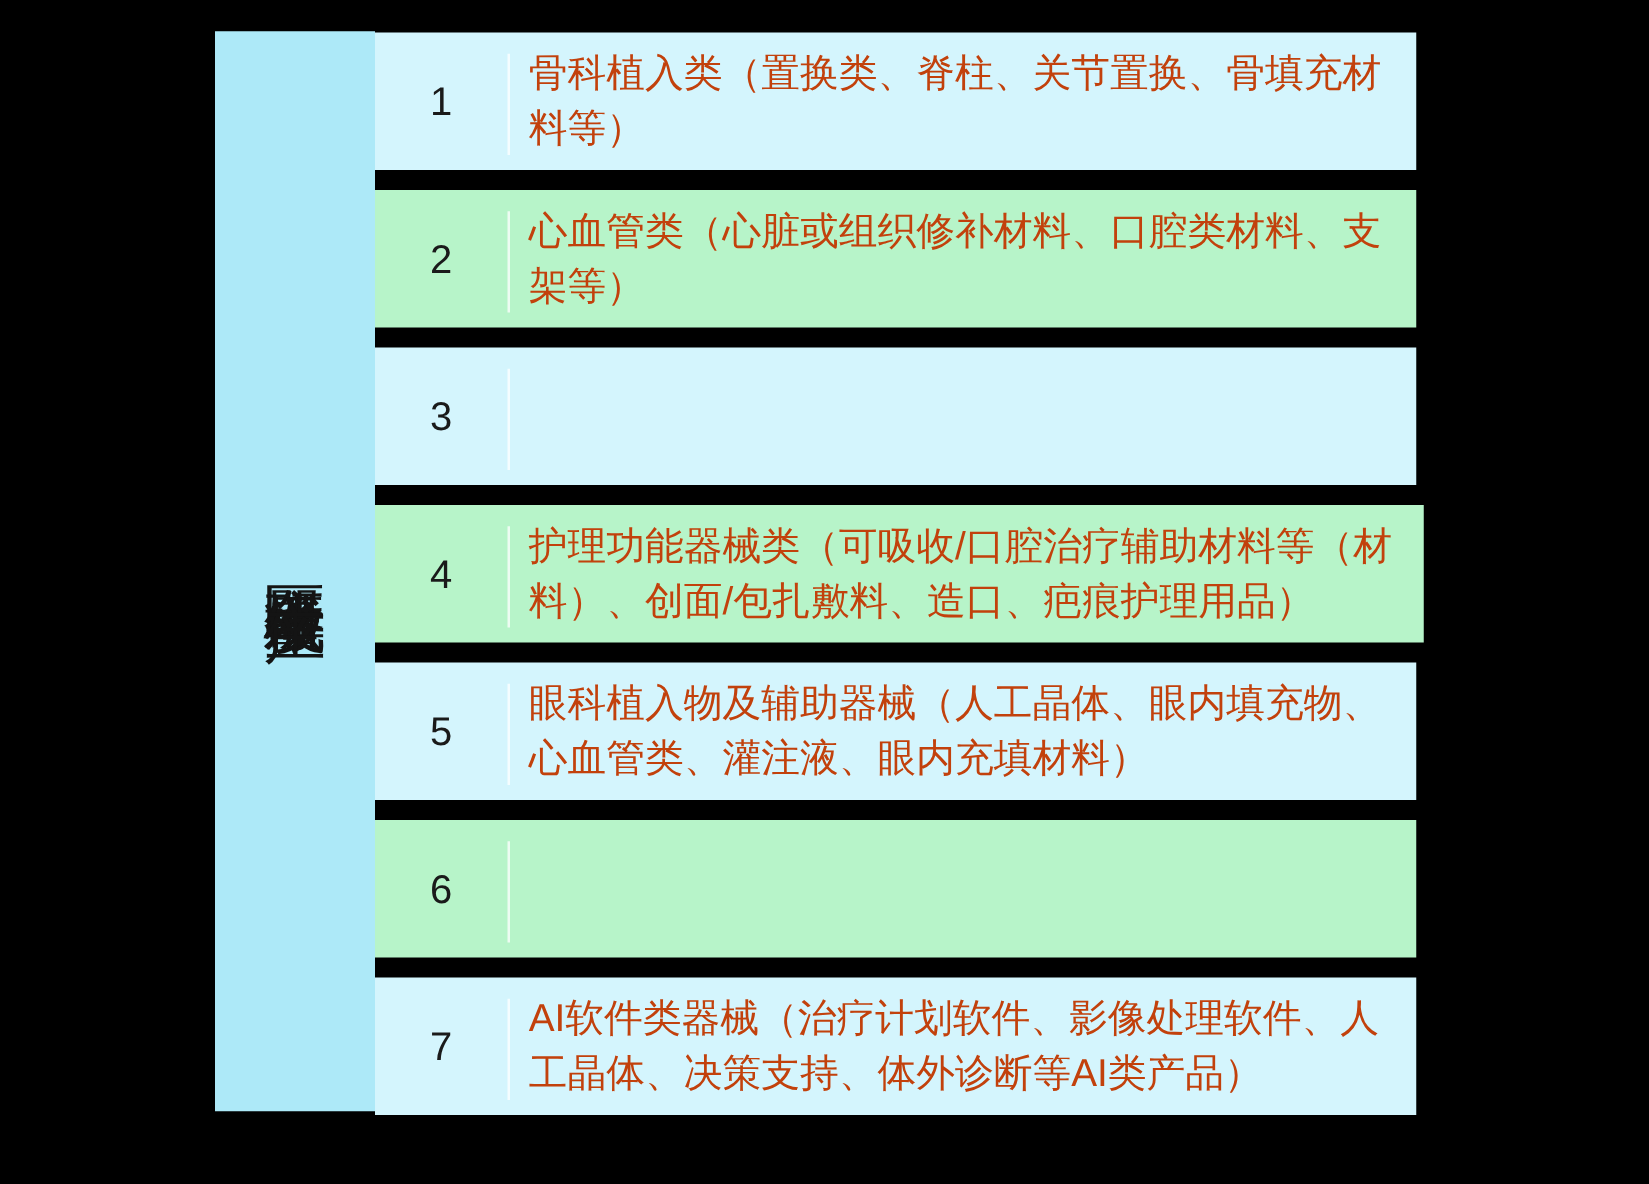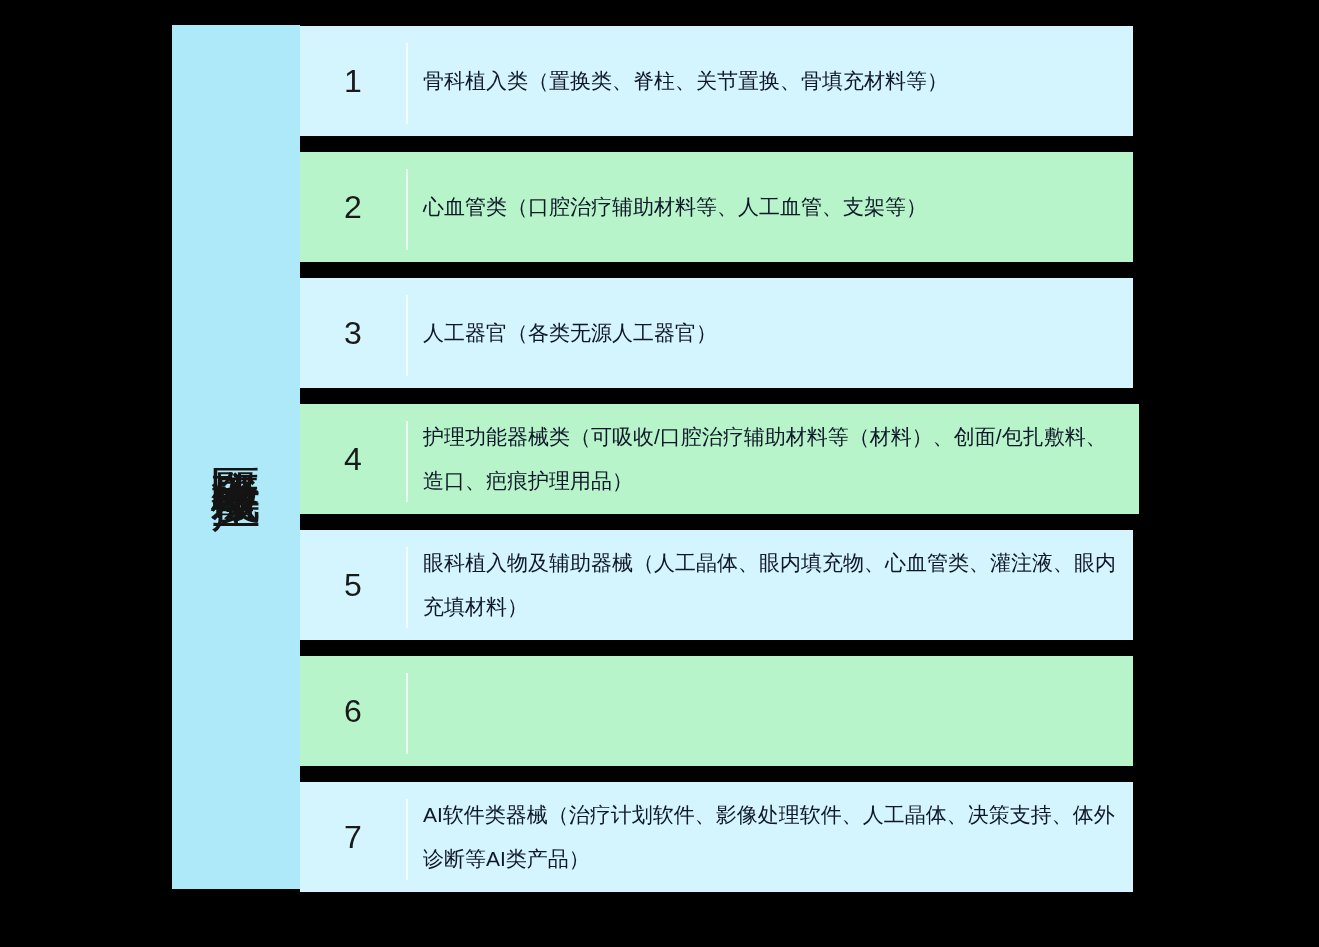--- a/index.html
+++ b/index.html
@@ -67,23 +67,23 @@
   }
   .row-divider {
     position: absolute;
     left: 106px; top: 17px; bottom: 12px;
     width: 2px;
     background: var(--divider);
   }
   .row-text {
     flex: 1;
     padding: 0 16px 0 17px;
-    font-size: 21px;
+    font-size: 31px;
     line-height: 44px;
-    color: #0f172a;
+    color: #c2410c;
     word-break: break-all;
   }
 </style>
 </head>
 <body>
 
 <div id="stage">
 
   <div class="sidebar">
     <div class="sidebar-title">医疗器械研发生产</div>
@@ -93,27 +93,26 @@
 
     <div class="row blue">
       <div class="row-num">1</div>
       <div class="row-divider"></div>
       <div class="row-text">骨科植入类（置换类、脊柱、关节置换、骨填充材料等）</div>
     </div>
 
     <div class="row green">
       <div class="row-num">2</div>
       <div class="row-divider"></div>
-      <div class="row-text">心血管类（口腔治疗辅助材料等、人工血管、支架等）</div>
+      <div class="row-text">心血管类（心脏或组织修补材料、口腔类材料、支架等）</div>
     </div>
 
     <div class="row blue">
       <div class="row-num">3</div>
       <div class="row-divider"></div>
-      <div class="row-text">人工器官（各类无源人工器官）</div>
     </div>
 
     <div class="row green wide">
       <div class="row-num">4</div>
       <div class="row-divider"></div>
       <div class="row-text">护理功能器械类（可吸收/口腔治疗辅助材料等（材料）、创面/包扎敷料、造口、疤痕护理用品）</div>
     </div>
 
     <div class="row blue">
       <div class="row-num">5</div>

